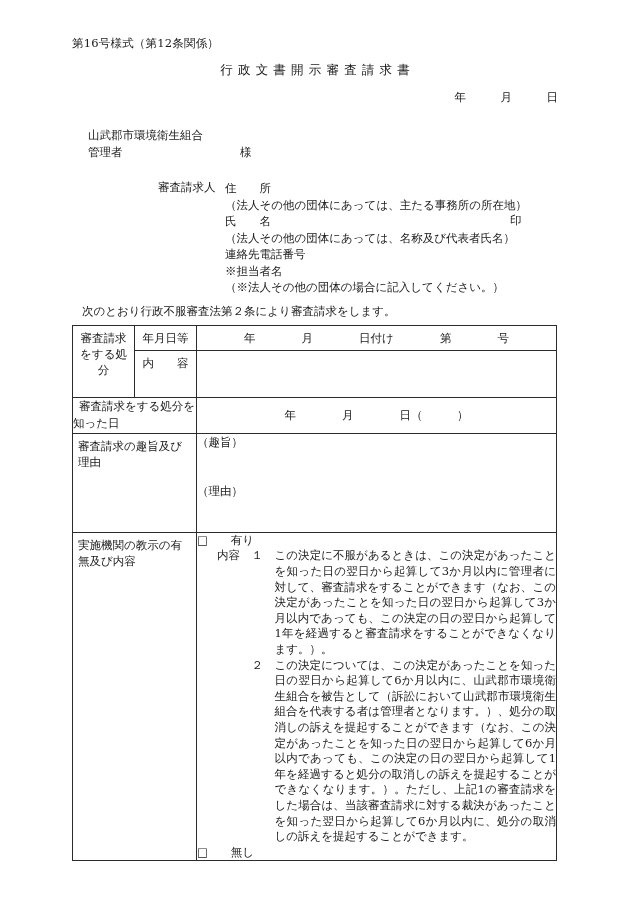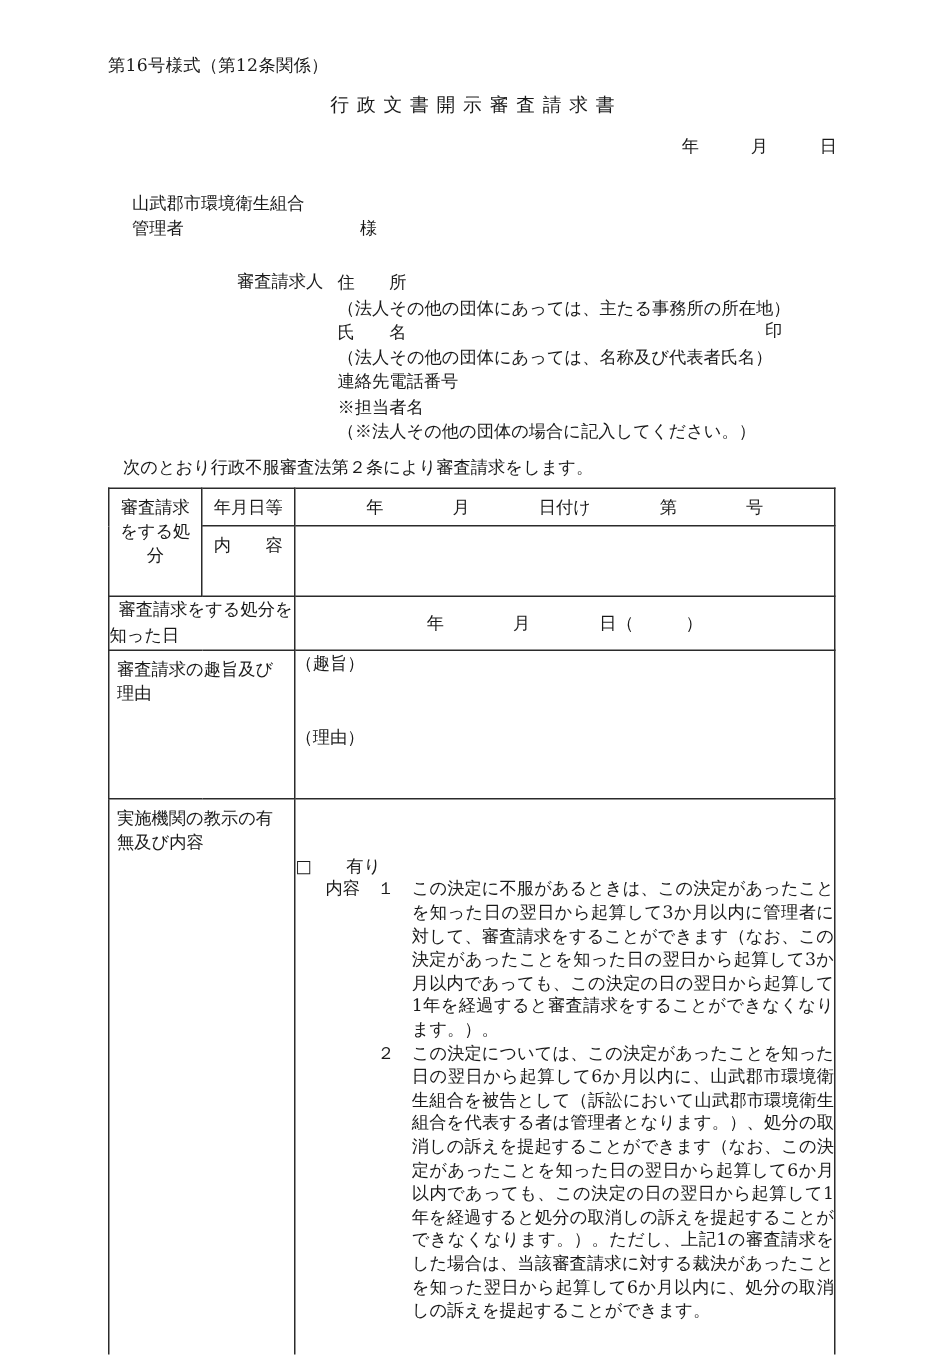--- a/index.html
+++ b/index.html
@@ -168,21 +168,20 @@
   }
   .purpose-gap { height: 33px; }
 
   .teiji-cell {
     padding: 5px 7px 5px 7px;
     line-height: 15.4px;
   }
   .checkbox-row {
     white-space: pre;
     font-size: 11.5px;
-    margin-top: 37px;
   }
 
   .numbered {
     display: flex;
     align-items: flex-start;
     margin-left: 20px;
   }
   .num-head {
     white-space: pre;
     flex: 0 0 auto;

